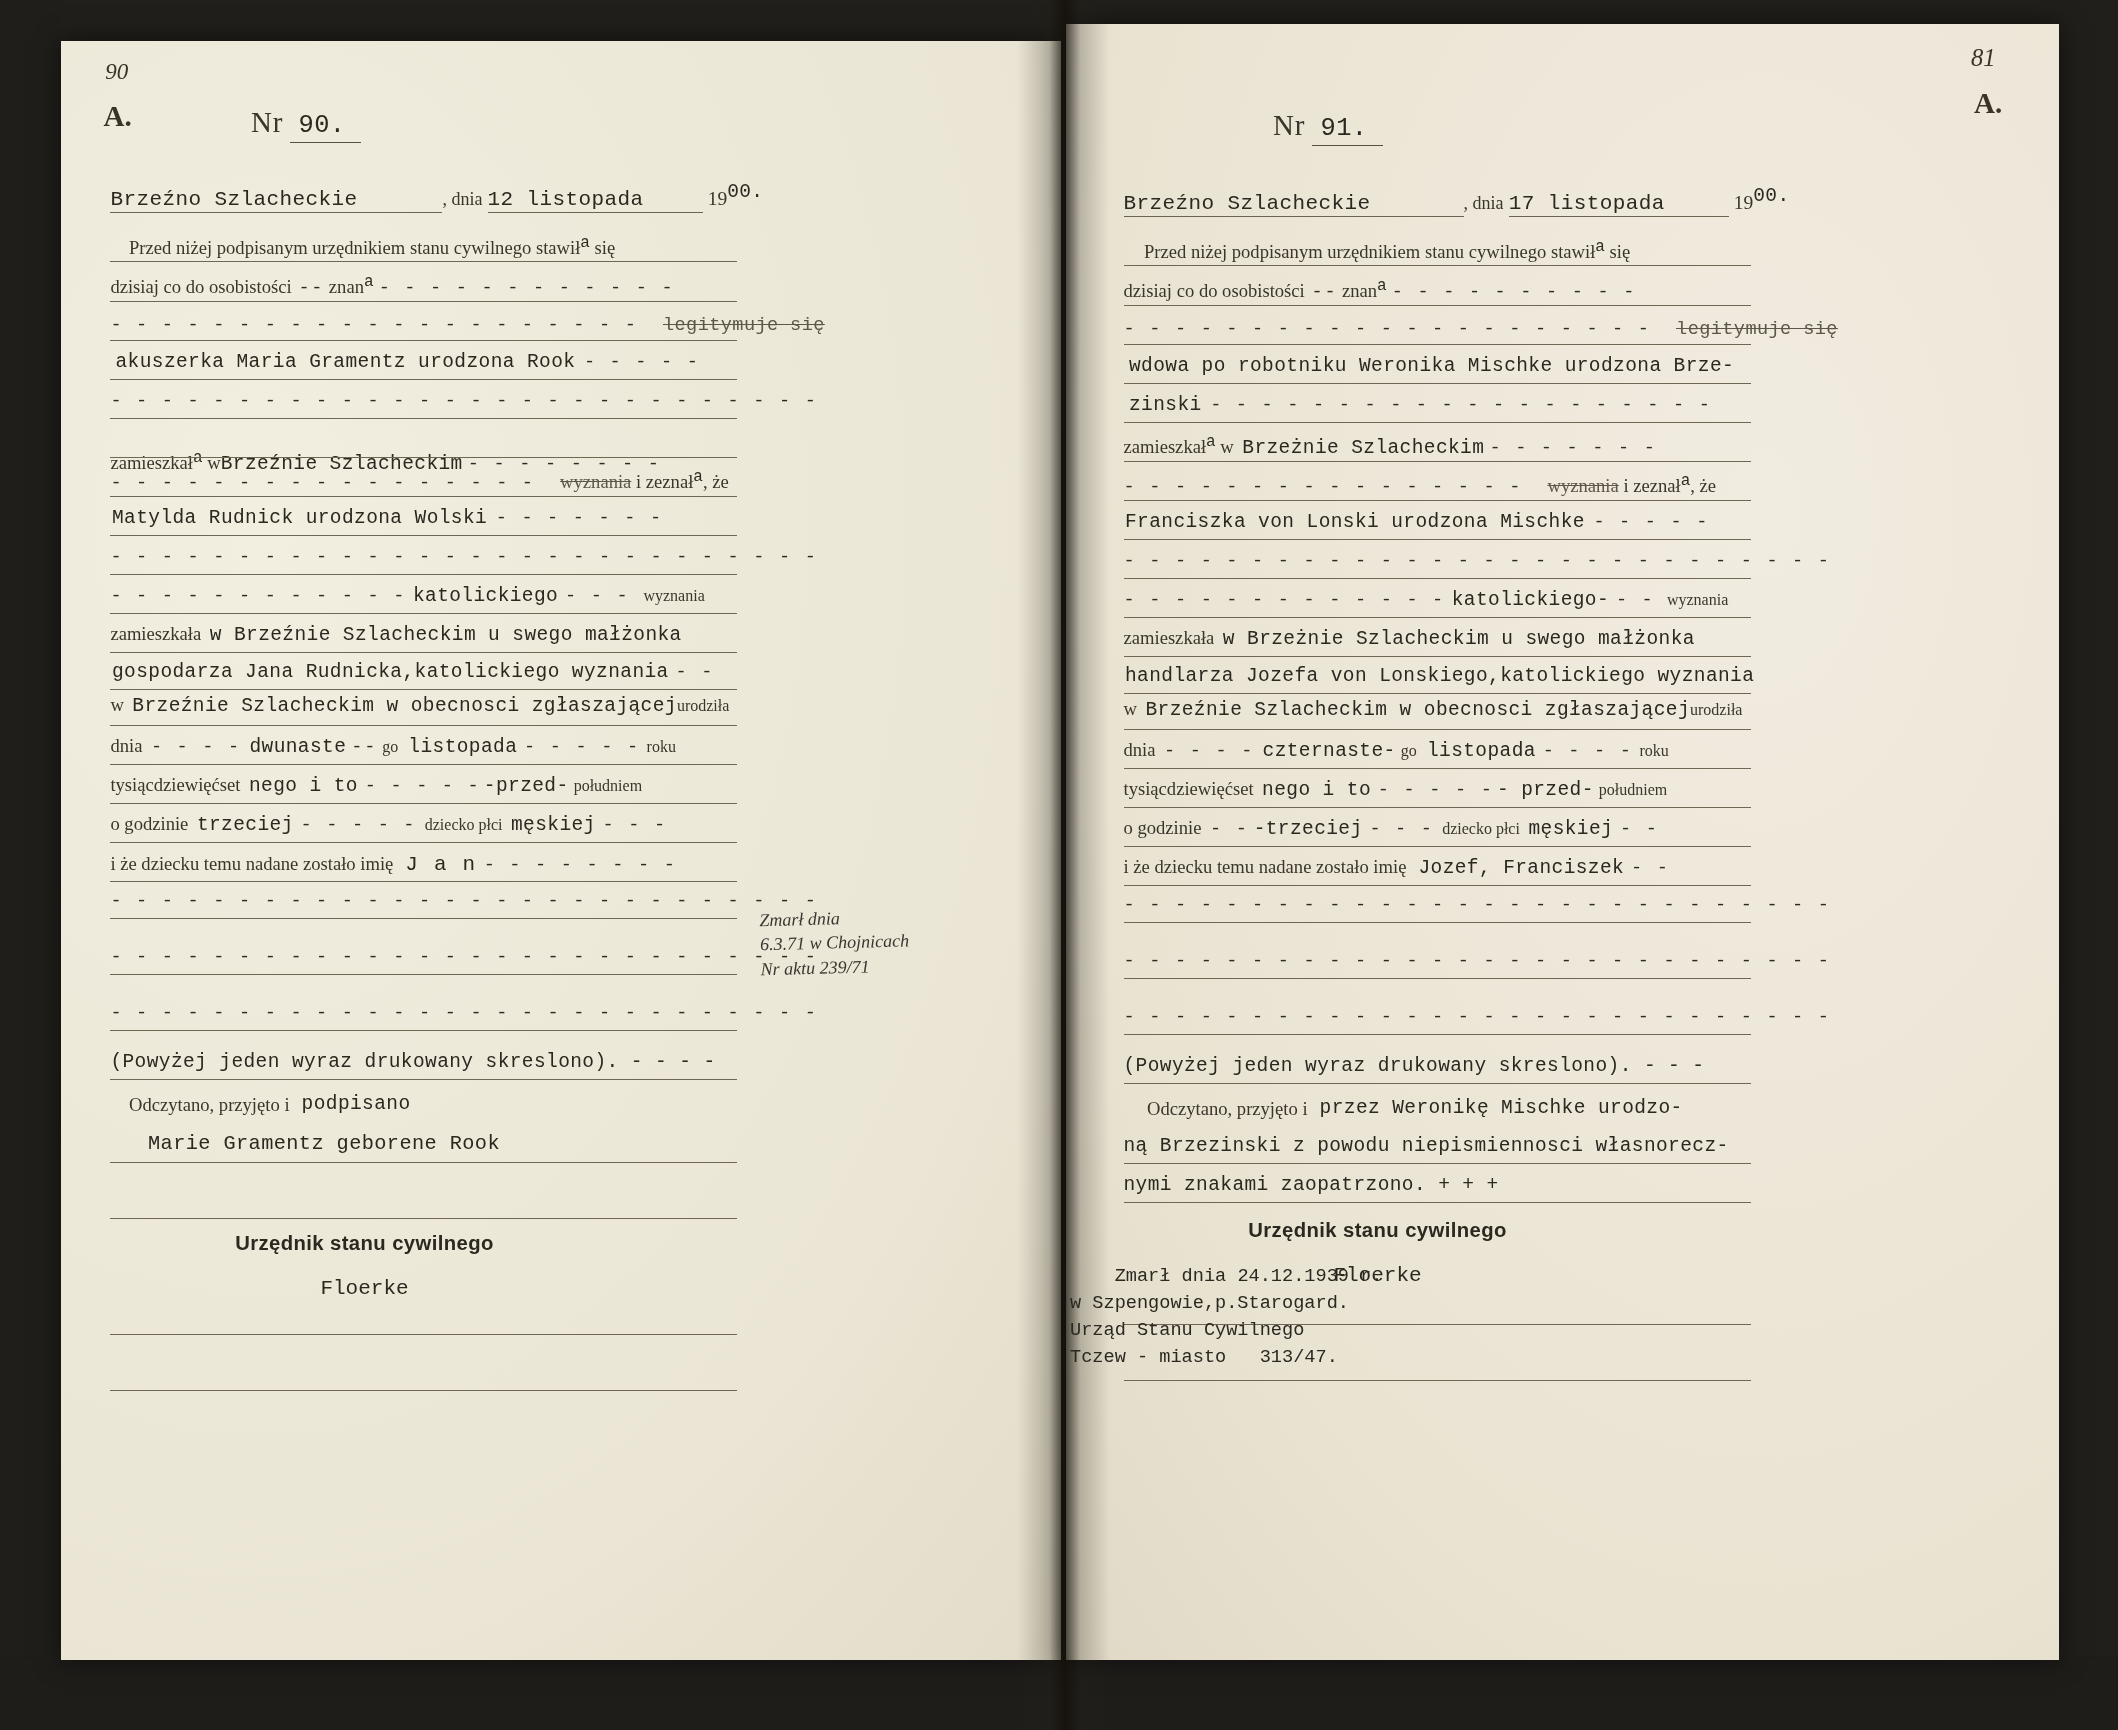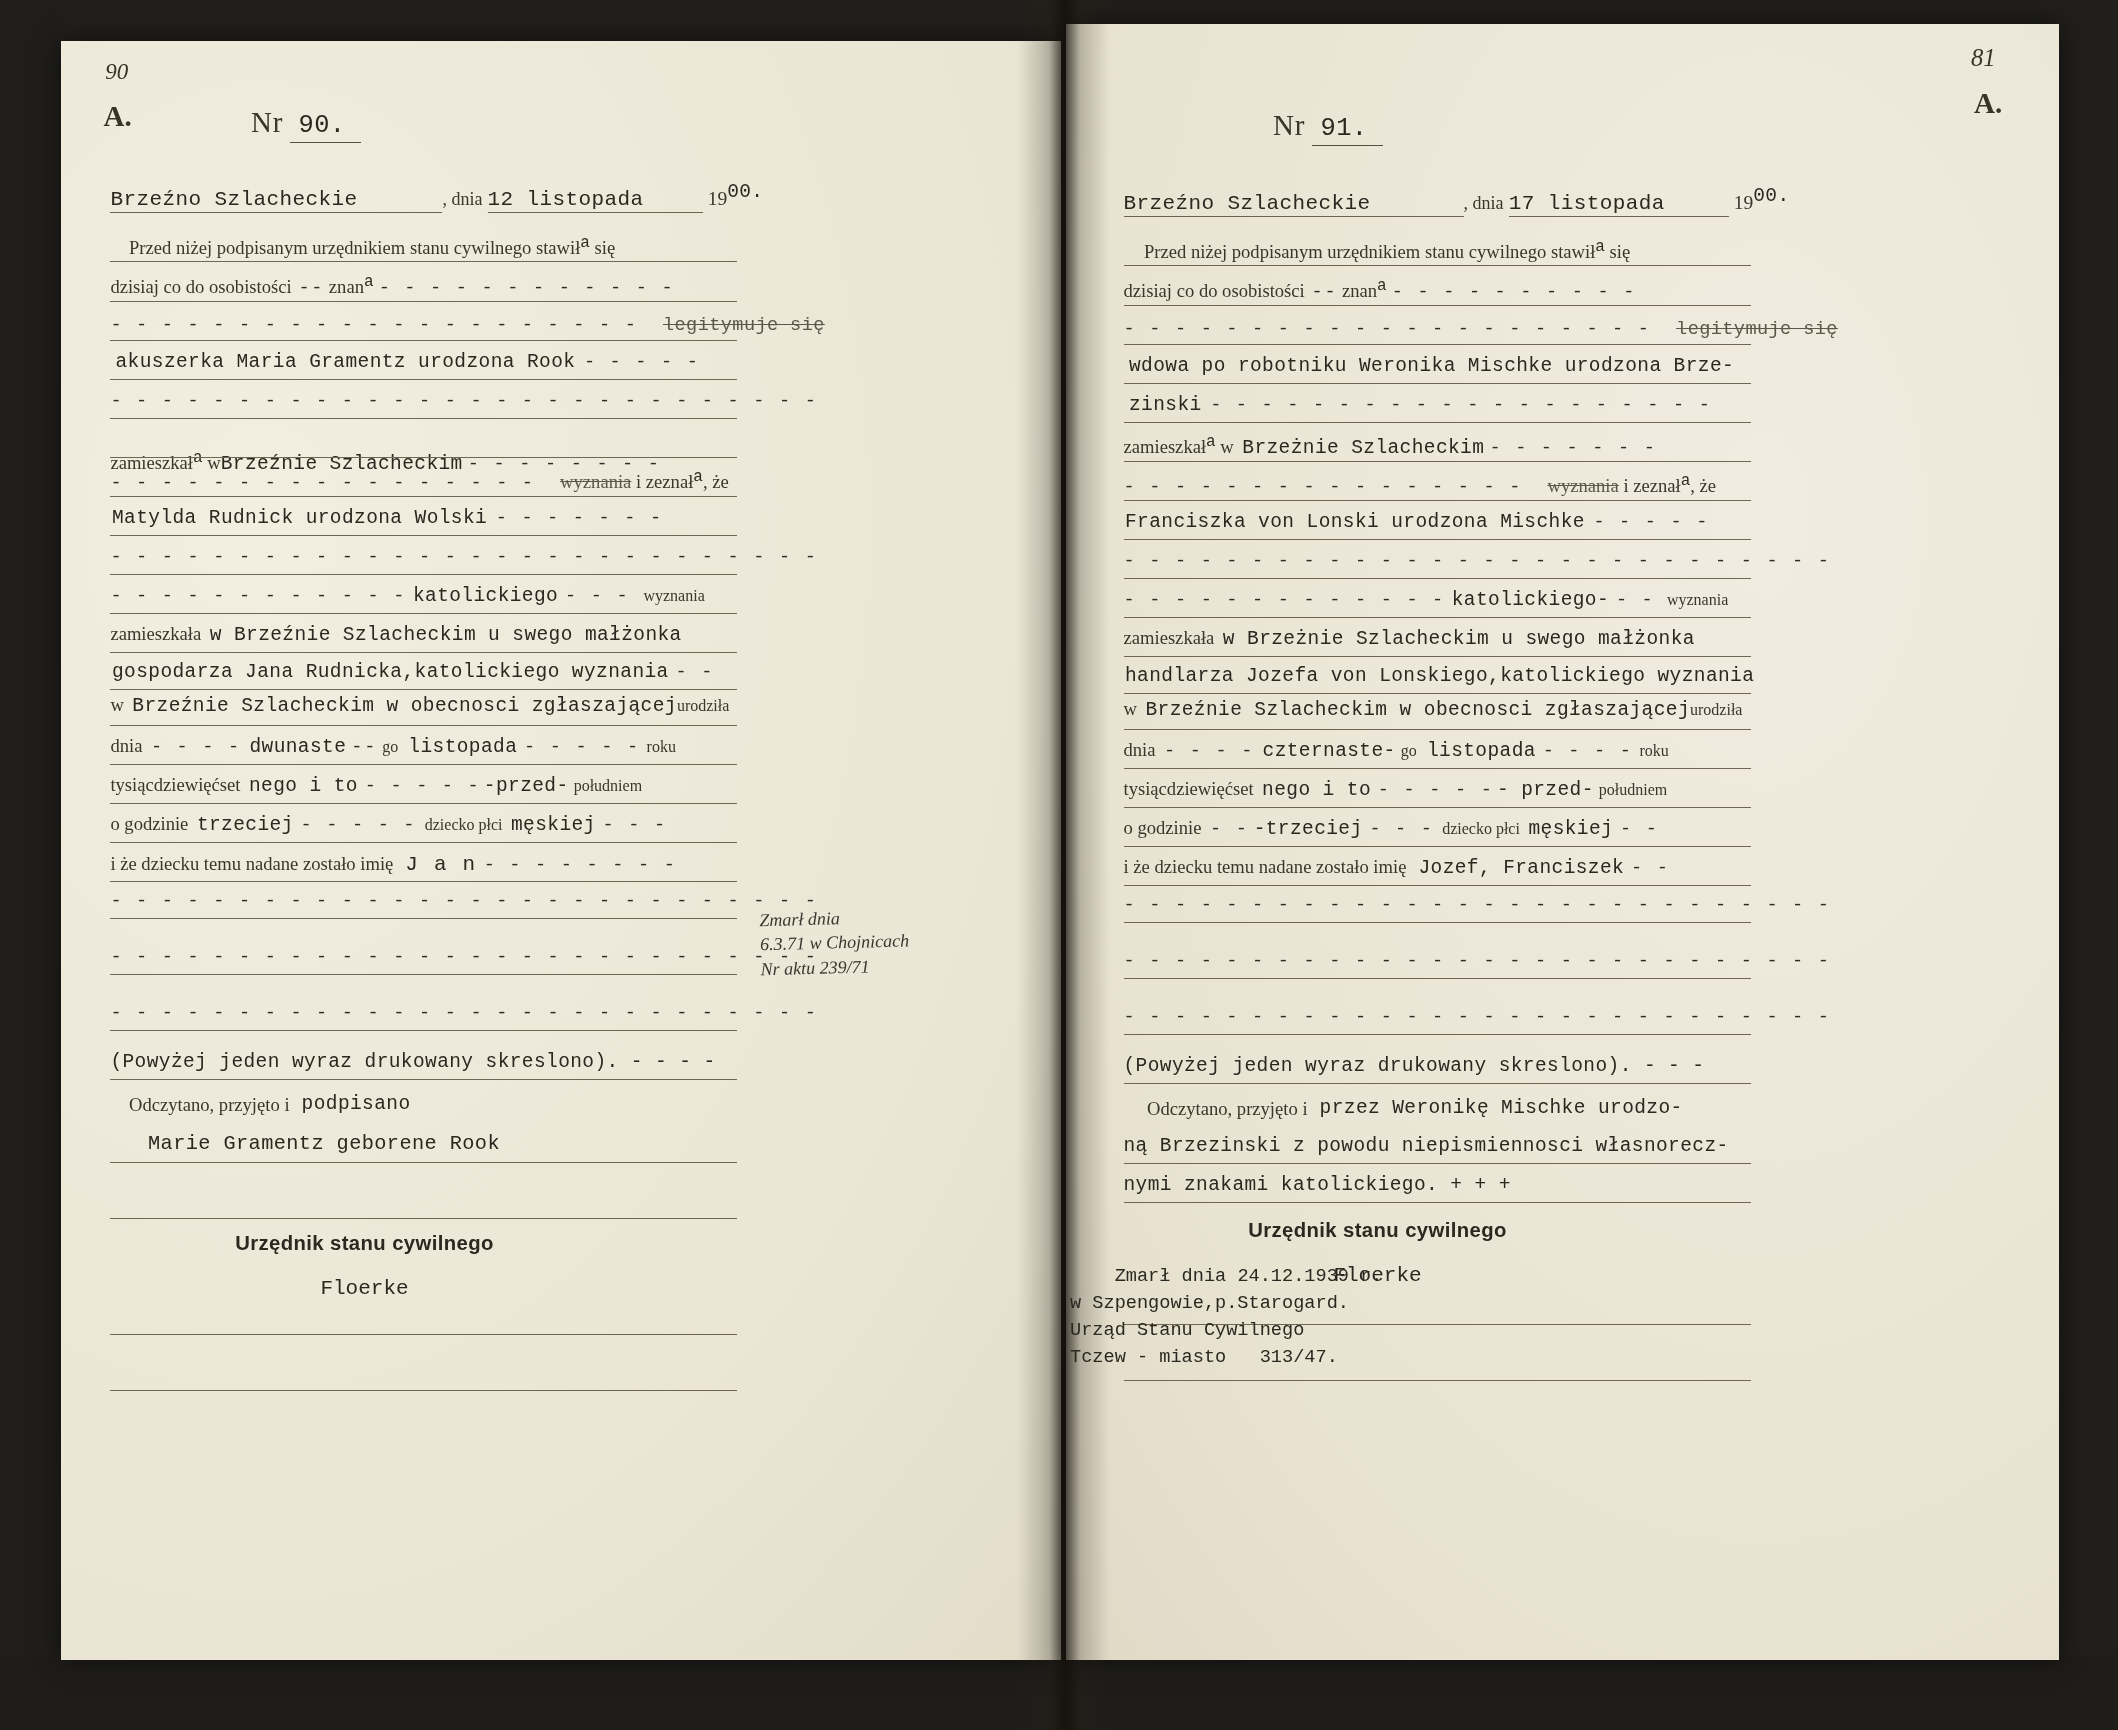--- a/index.html
+++ b/index.html
@@ -504,21 +504,21 @@
     <div class="body-line" style="left:54px; top:1065px;">
       <span class="printed">Odczytano, przyjęto i</span><span class="typed" style="margin-left:12px; font-size:19.5px; vertical-align:1.7px;">przez Weronikę Mischke urodzo-</span>
     </div>
 
     <div class="body-line" style="left:30.5px; top:1102px;">
       <span class="typed" style="font-size:19.5px;">ną Brzezinski z powodu niepismiennosci własnorecz-</span>
     </div>
     <div class="blankrule" style="left:30.5px; top:1129px; width:627px;"></div>
 
     <div class="body-line" style="left:30.5px; top:1141px;">
-      <span class="typed" style="font-size:19.5px;">nymi znakami katolickiego. + + +</span>
+      <span class="typed" style="font-size:19.5px;">nymi znakami zaopatrzono. + + +</span>
     </div>
     <div class="blankrule" style="left:30.5px; top:1168px; width:627px;"></div>
 
     <div class="sig-block" style="left:22px; top:1185px;">
       <div class="sig-title">Urzędnik stanu cywilnego</div>
       <div class="sig-name">Floerke</div>
     </div>
     <div class="blankrule" style="left:30.5px; top:1290px; width:627px;"></div>
     <div class="blankrule" style="left:30.5px; top:1346px; width:627px;"></div>
   </div>

